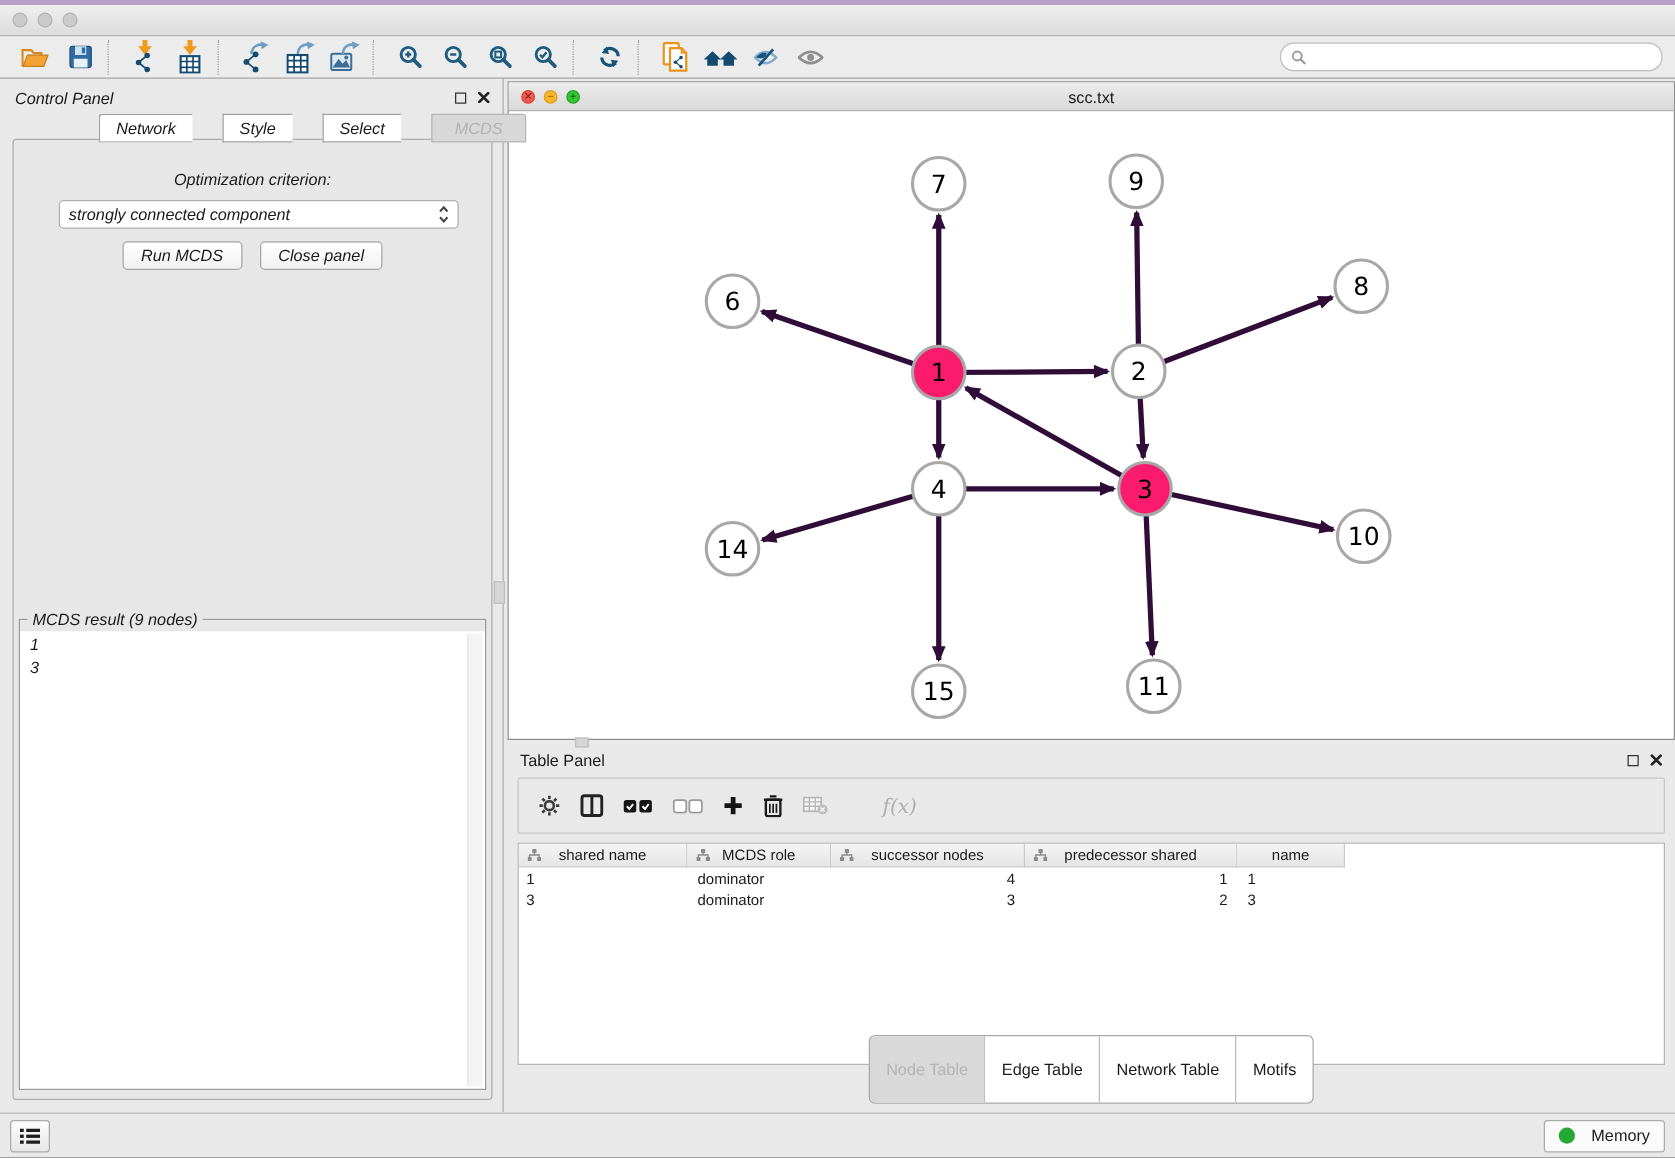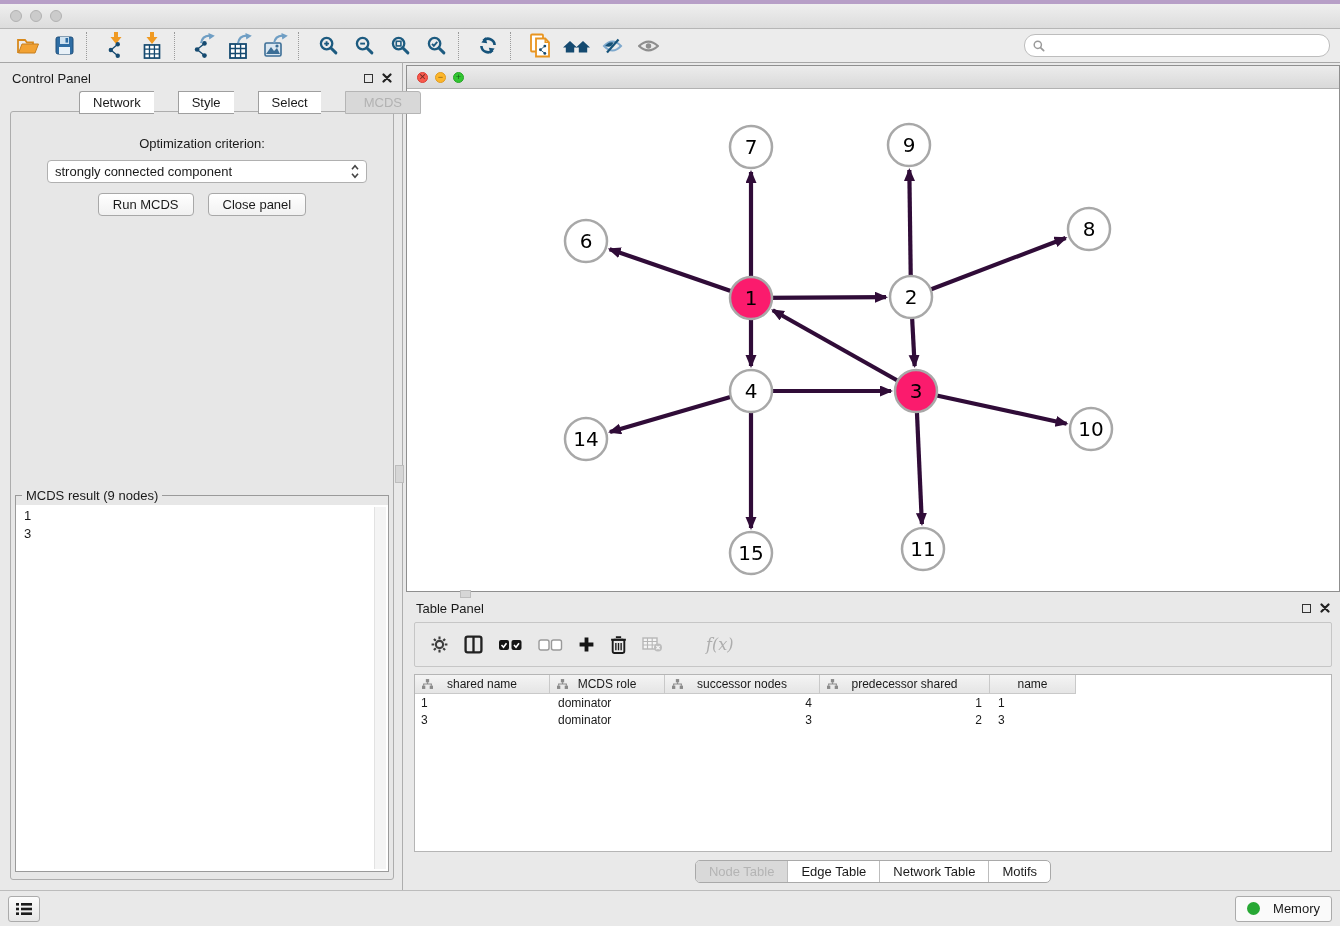--- a/index.html
+++ b/index.html
@@ -19,21 +19,21 @@
   .tsep{width:6px;height:28px;border-left:1px dotted #9b9b9b;margin:0 5px 0 4px;flex:0 0 auto;}
   .search{margin-left:auto;width:288px;height:21px;border:1px solid #bdbdbd;border-radius:11px;background:#fff;
           display:flex;align-items:center;padding:0 8px;gap:5px;}
   .search input{border:none;outline:none;flex:1;font-size:12px;background:transparent;font-family:inherit;}
   
   .main{position:absolute;top:62px;left:0;right:0;bottom:36px;}
   .panel-header{height:26px;display:flex;align-items:center;padding:0 10px;}
   .panel-btns{margin-left:auto;display:flex;gap:9px;align-items:center;}
   .float-box{width:9px;height:9px;border:1.5px solid #333;box-sizing:border-box;display:inline-block;}
   
-  .control-panel{position:absolute;left:2px;top:3px;width:400px;bottom:4px;}
+  .control-panel{position:absolute;left:2px;top:3px;width:400px;bottom:4px;font-style:italic;}
   .cp-tabs{display:flex;position:relative;z-index:2;margin-left:77px;gap:24px;}
   .cp-tab{height:21px;padding:0 13px;background:#fff;border:1px solid #9f9f9f;border-right:none;
           display:flex;align-items:center;font-size:13px;}
   .cp-tab:first-child{border-radius:3px 0 0 0;}
   .cp-tab:last-child{border-right:1px solid #9f9f9f;border-radius:0 3px 0 0;padding:0 18px;}
   .cp-tab.active{background:#d8d8d8;color:#b2b2b2;border-color:#b5b5b5;}
   .cp-body{position:absolute;left:8px;right:8px;top:46px;bottom:6px;border:1px solid #adadad;border-radius:3px;background:#e7e7e7;}
   .opt-label{margin-top:24px;text-align:center;}
   .dropdown{position:absolute;left:36px;right:26px;top:48px;height:21px;background:#fff;border:1px solid #b0b0b0;
             border-radius:4px;display:flex;align-items:center;padding:0 7px;}
@@ -71,21 +71,21 @@
   .tp-table{position:absolute;left:8px;right:8px;top:79px;bottom:34px;border:1px solid #b5b5b5;background:#fff;overflow:hidden;}
   .thead{display:flex;}
   .th{height:19px;box-sizing:border-box;background:linear-gradient(#f4f4f4,#e5e5e5);border-right:1px solid #c9c9c9;
       border-bottom:1px solid #c9c9c9;display:flex;align-items:center;justify-content:center;gap:5px;font-size:12px;
       flex:0 0 auto;position:relative;}
   .th .hier{position:absolute;left:7px;}
   .trow{display:flex;}
   .td{height:17px;box-sizing:border-box;display:flex;align-items:center;font-size:12px;padding:0 8px;flex:0 0 auto;}
   .tp-tabs{position:absolute;left:0;right:0;bottom:3px;display:flex;justify-content:center;}
   .seg{display:flex;border:1px solid #a9a9a9;border-radius:5px;overflow:hidden;background:#fff;}
-  .seg-tab{padding:0 13px;height:21px;display:flex;align-items:center;font-size:13px;border-left:1px solid #bdbdbd;}
+  .seg-tab{padding:16px 13px;height:21px;display:flex;align-items:center;font-size:13px;border-left:1px solid #bdbdbd;}
   .seg-tab:first-child{border-left:none;}
   .seg-tab.active{background:#d9d9d9;color:#b4b4b4;}
   
   .statusbar{position:absolute;left:0;right:0;bottom:0;height:36px;background:#e9e9e9;border-top:1px solid #bcbcbc;
              display:flex;align-items:center;padding:0 8px;box-sizing:border-box;}
   .sb-btn{width:30px;height:24px;border:1px solid #ababab;border-radius:3px;background:linear-gradient(#fdfdfd,#e6e6e6);
           display:flex;align-items:center;justify-content:center;}
   .mem-btn{margin-left:auto;height:24px;border:1px solid #ababab;border-radius:3px;background:#fafafa;
            display:flex;align-items:center;gap:13px;padding:0 11px;font-size:13px;}
   .mem-dot{width:13px;height:13px;border-radius:50%;background:#27a834;}
@@ -308,20 +308,21 @@
     <div class="v-split"></div>
     <div class="v-grip"></div>
 
     <div class="net-win">
       <div class="net-titlebar">
         <div class="tl-group" style="gap:7px;">
           <span class="ntl" style="background:#f95a4d;border:1px solid #da3d34;">✕</span>
           <span class="ntl" style="background:#fdb62a;border:1px solid #df9c22;">−</span>
           <span class="ntl" style="background:#32c632;border:1px solid #27a527;">+</span>
         </div>
+        <div class="net-title">scc.txt</div>
       </div>
       <div class="net-canvas">
         <svg id="graph-svg" width="932" height="503" viewBox="0 0 932 503">
           <defs>
             <marker id="arrow" markerUnits="userSpaceOnUse" markerWidth="14" markerHeight="12" refX="11" refY="5.5" orient="auto">
               <path id="arrow-path" d="M0 0 L13 5.5 L0 11 Z" fill="#300c38"></path>
             </marker>
           </defs>
           <g id="edge-layer">
               <line x1="344" y1="209" x2="344" y2="83" stroke="#300c38" stroke-width="4.2" marker-end="url(#arrow)"></line>

